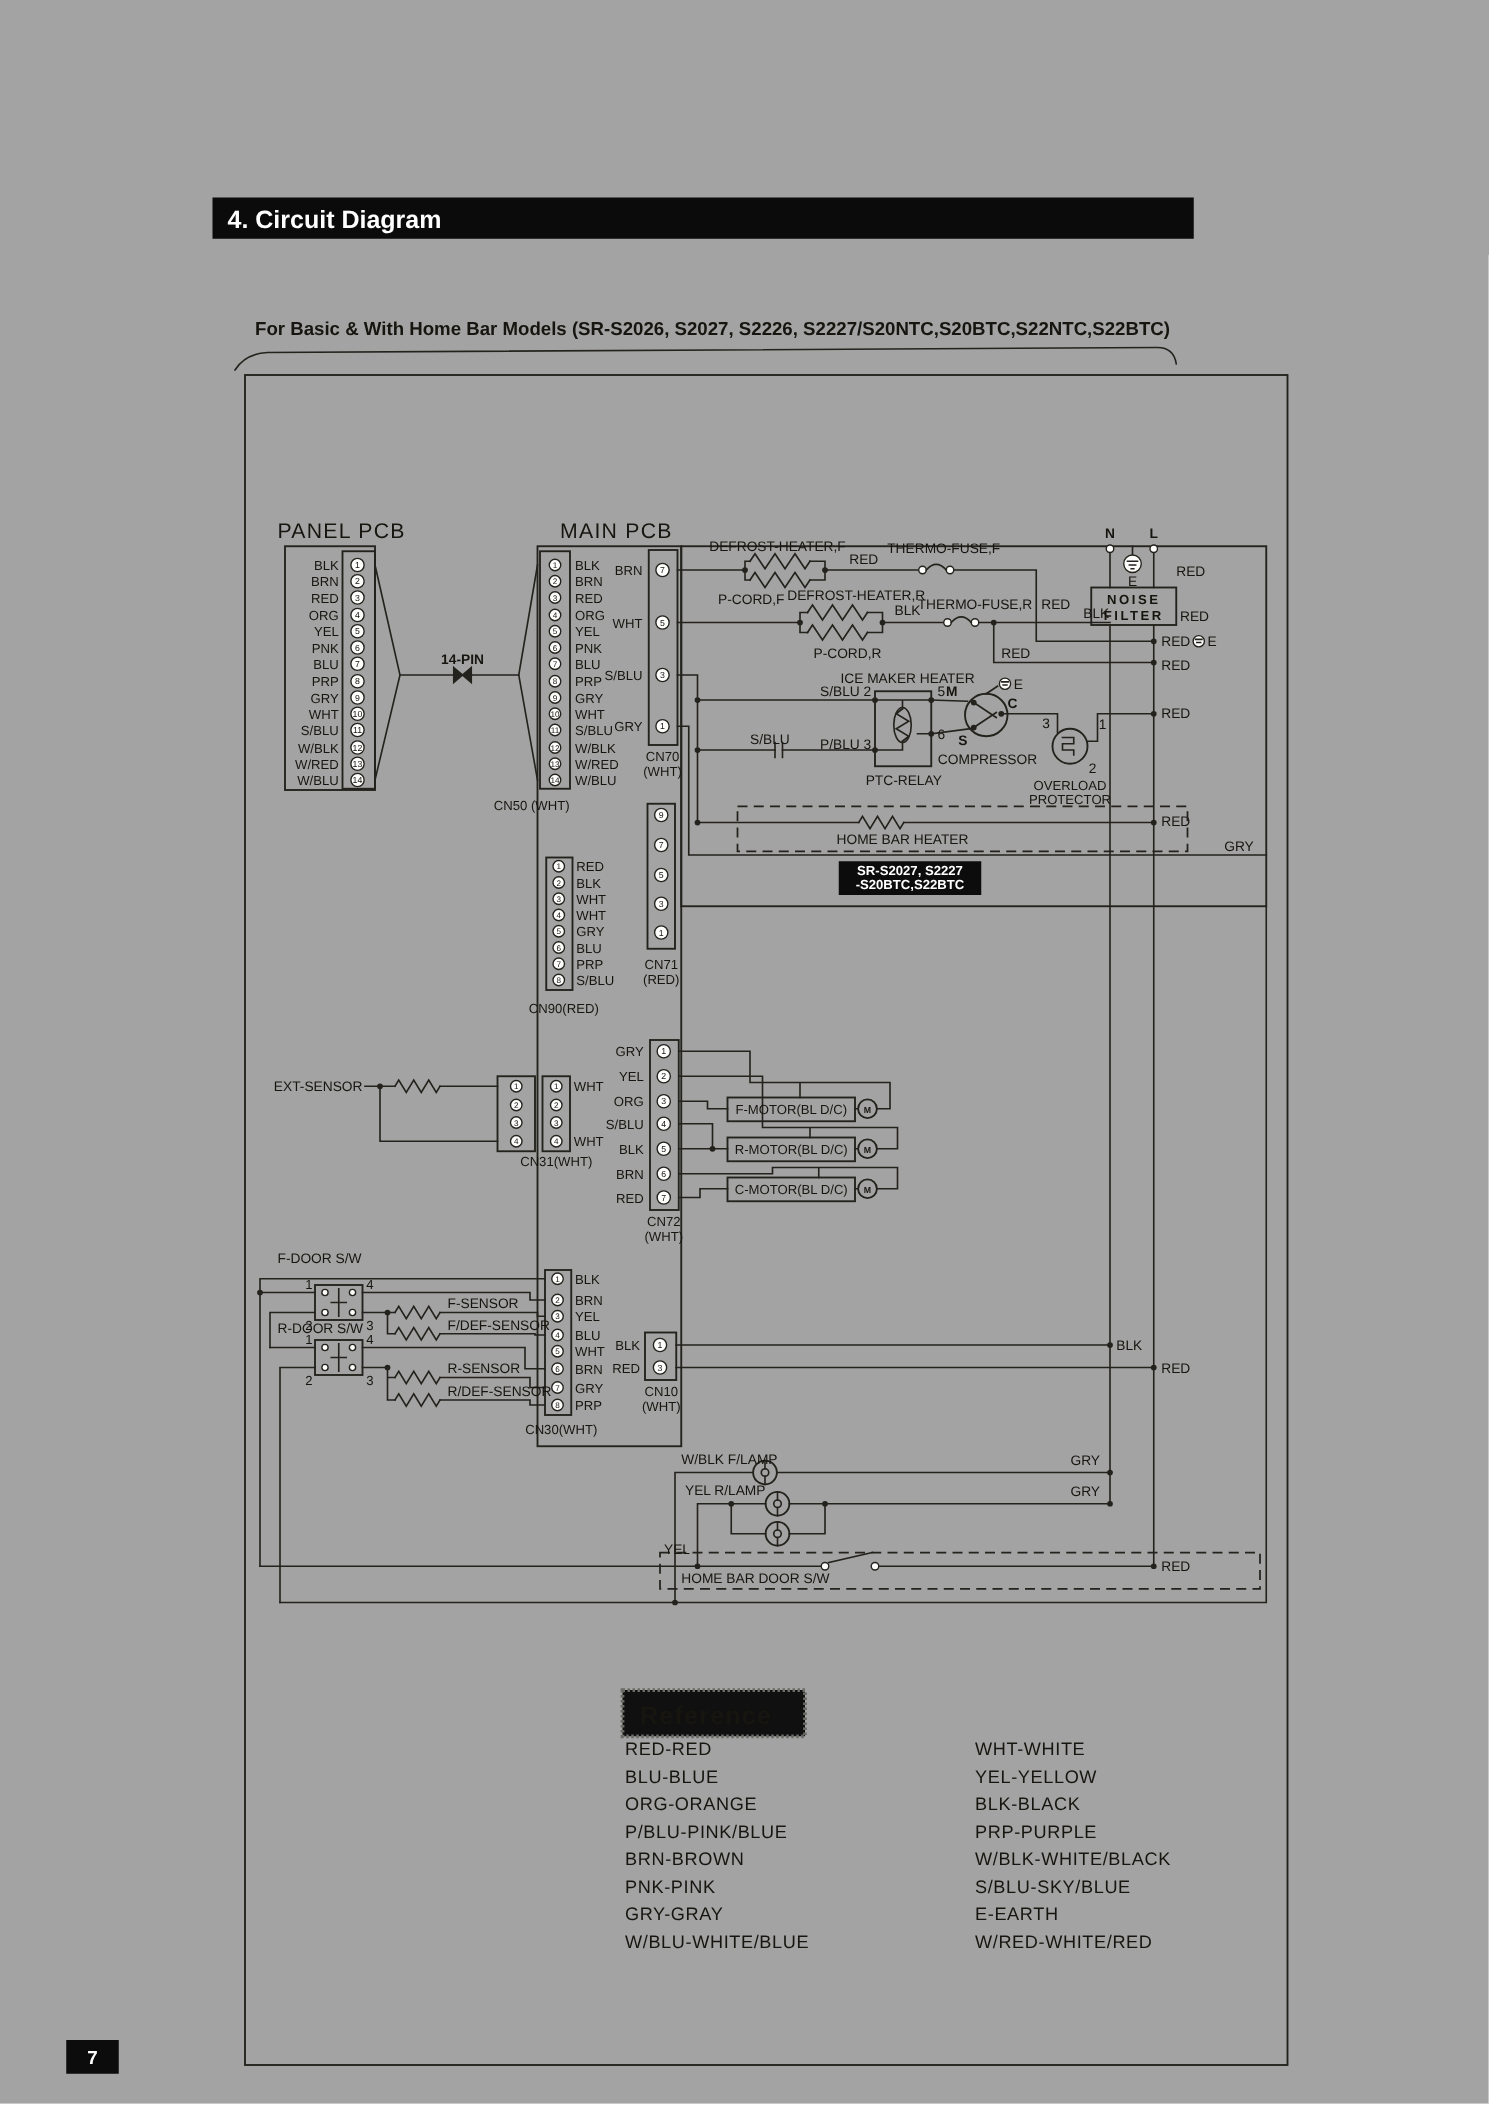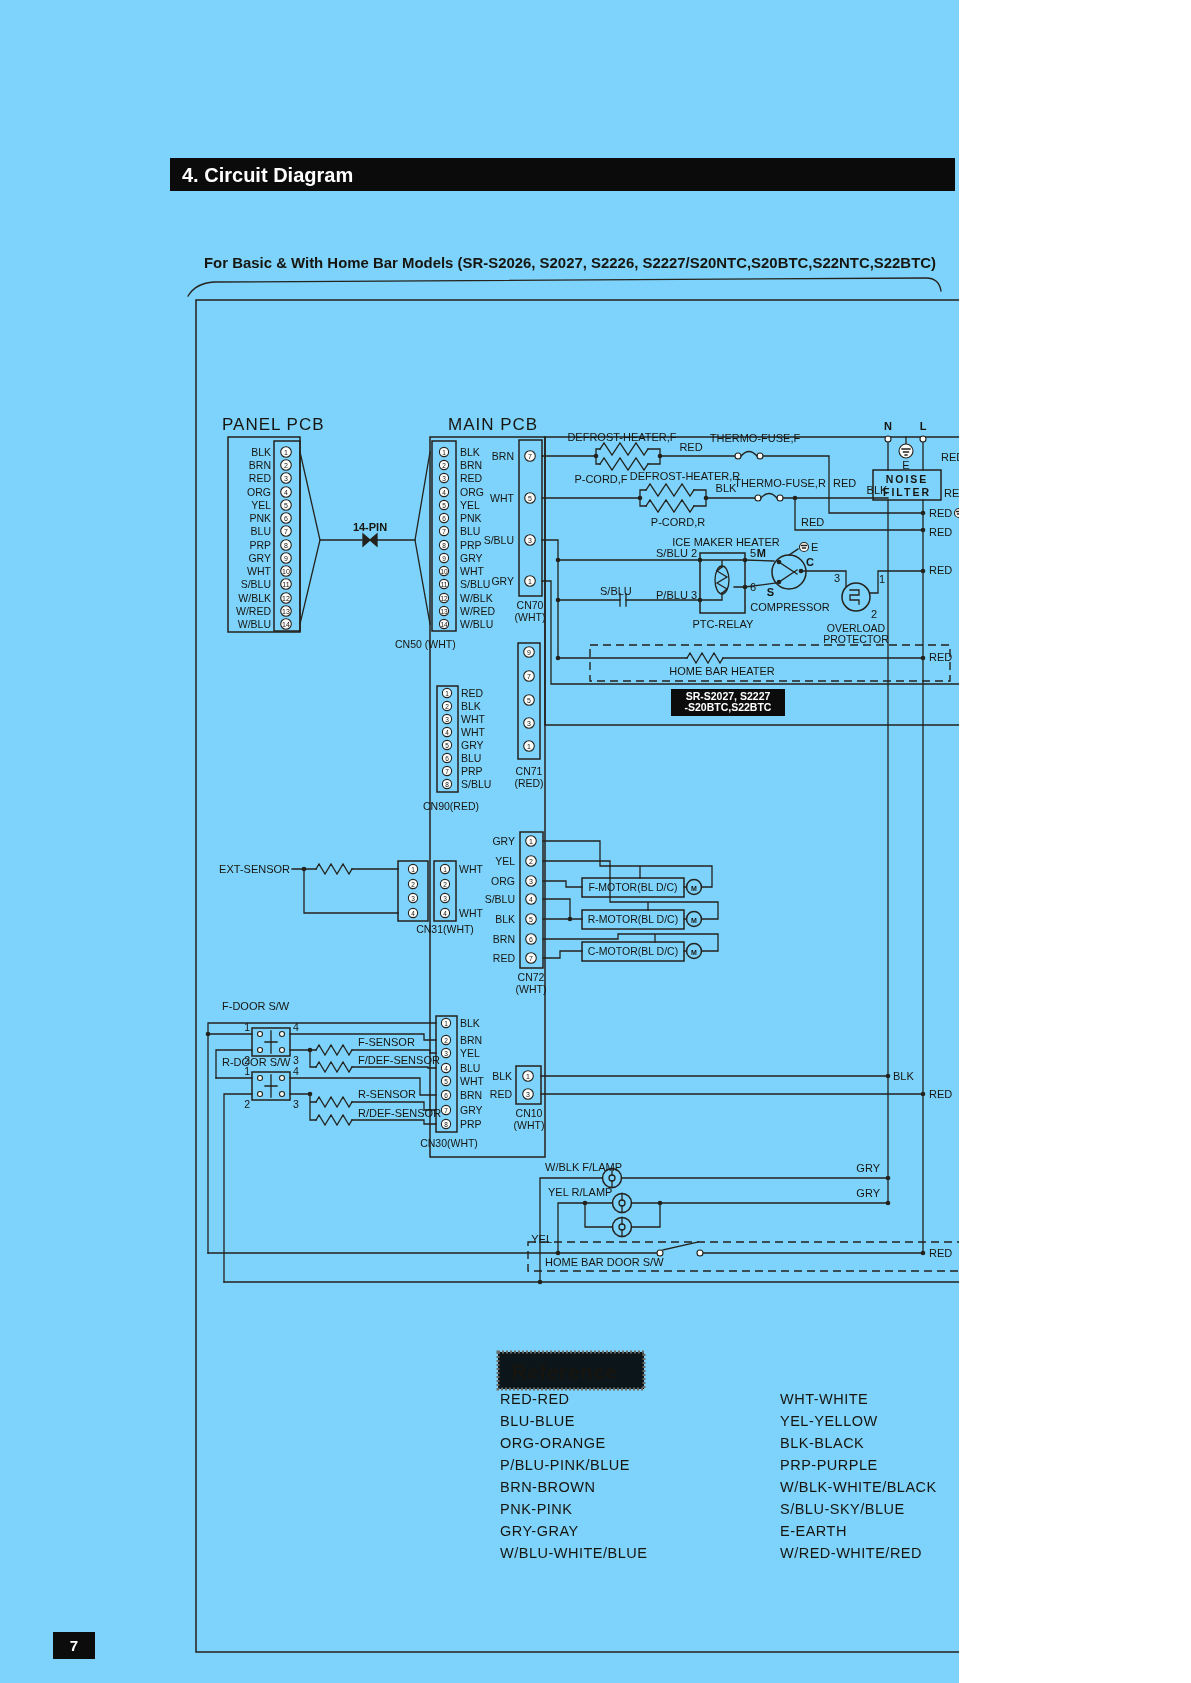--- a/index.html
+++ b/index.html
@@ -1,16 +1,16 @@
 <!DOCTYPE html>
 <html><head>
 <meta charset="utf-8">
 <style>
   html,body{margin:0;padding:0;background:#ffffff;}
-  #page{position:relative;width:959px;height:1683px;background:#7dd3fc;overflow:hidden;
+  #page{position:relative;width:1191px;height:1683px;background:#a3a3a3;overflow:hidden;
         font-family:"Liberation Sans",sans-serif;}
   svg{position:absolute;left:0;top:0;}
   svg text{stroke:none;fill:#17150f;font-family:"Liberation Sans",sans-serif;}
   .k{stroke:#24221c;stroke-width:1.3;fill:none;stroke-linecap:square;}
   .bx{stroke:#24221c;stroke-width:1.5;fill:none;}
   .dsh{stroke:#24221c;stroke-width:1.4;fill:none;stroke-dasharray:8,5;}
   .pin{fill:#fdfdfb;stroke:#24221c;stroke-width:1.1;}
   .dt{fill:#24221c;stroke:none;}
   .w{font-size:11px;}
   .c{font-size:10.5px;}

